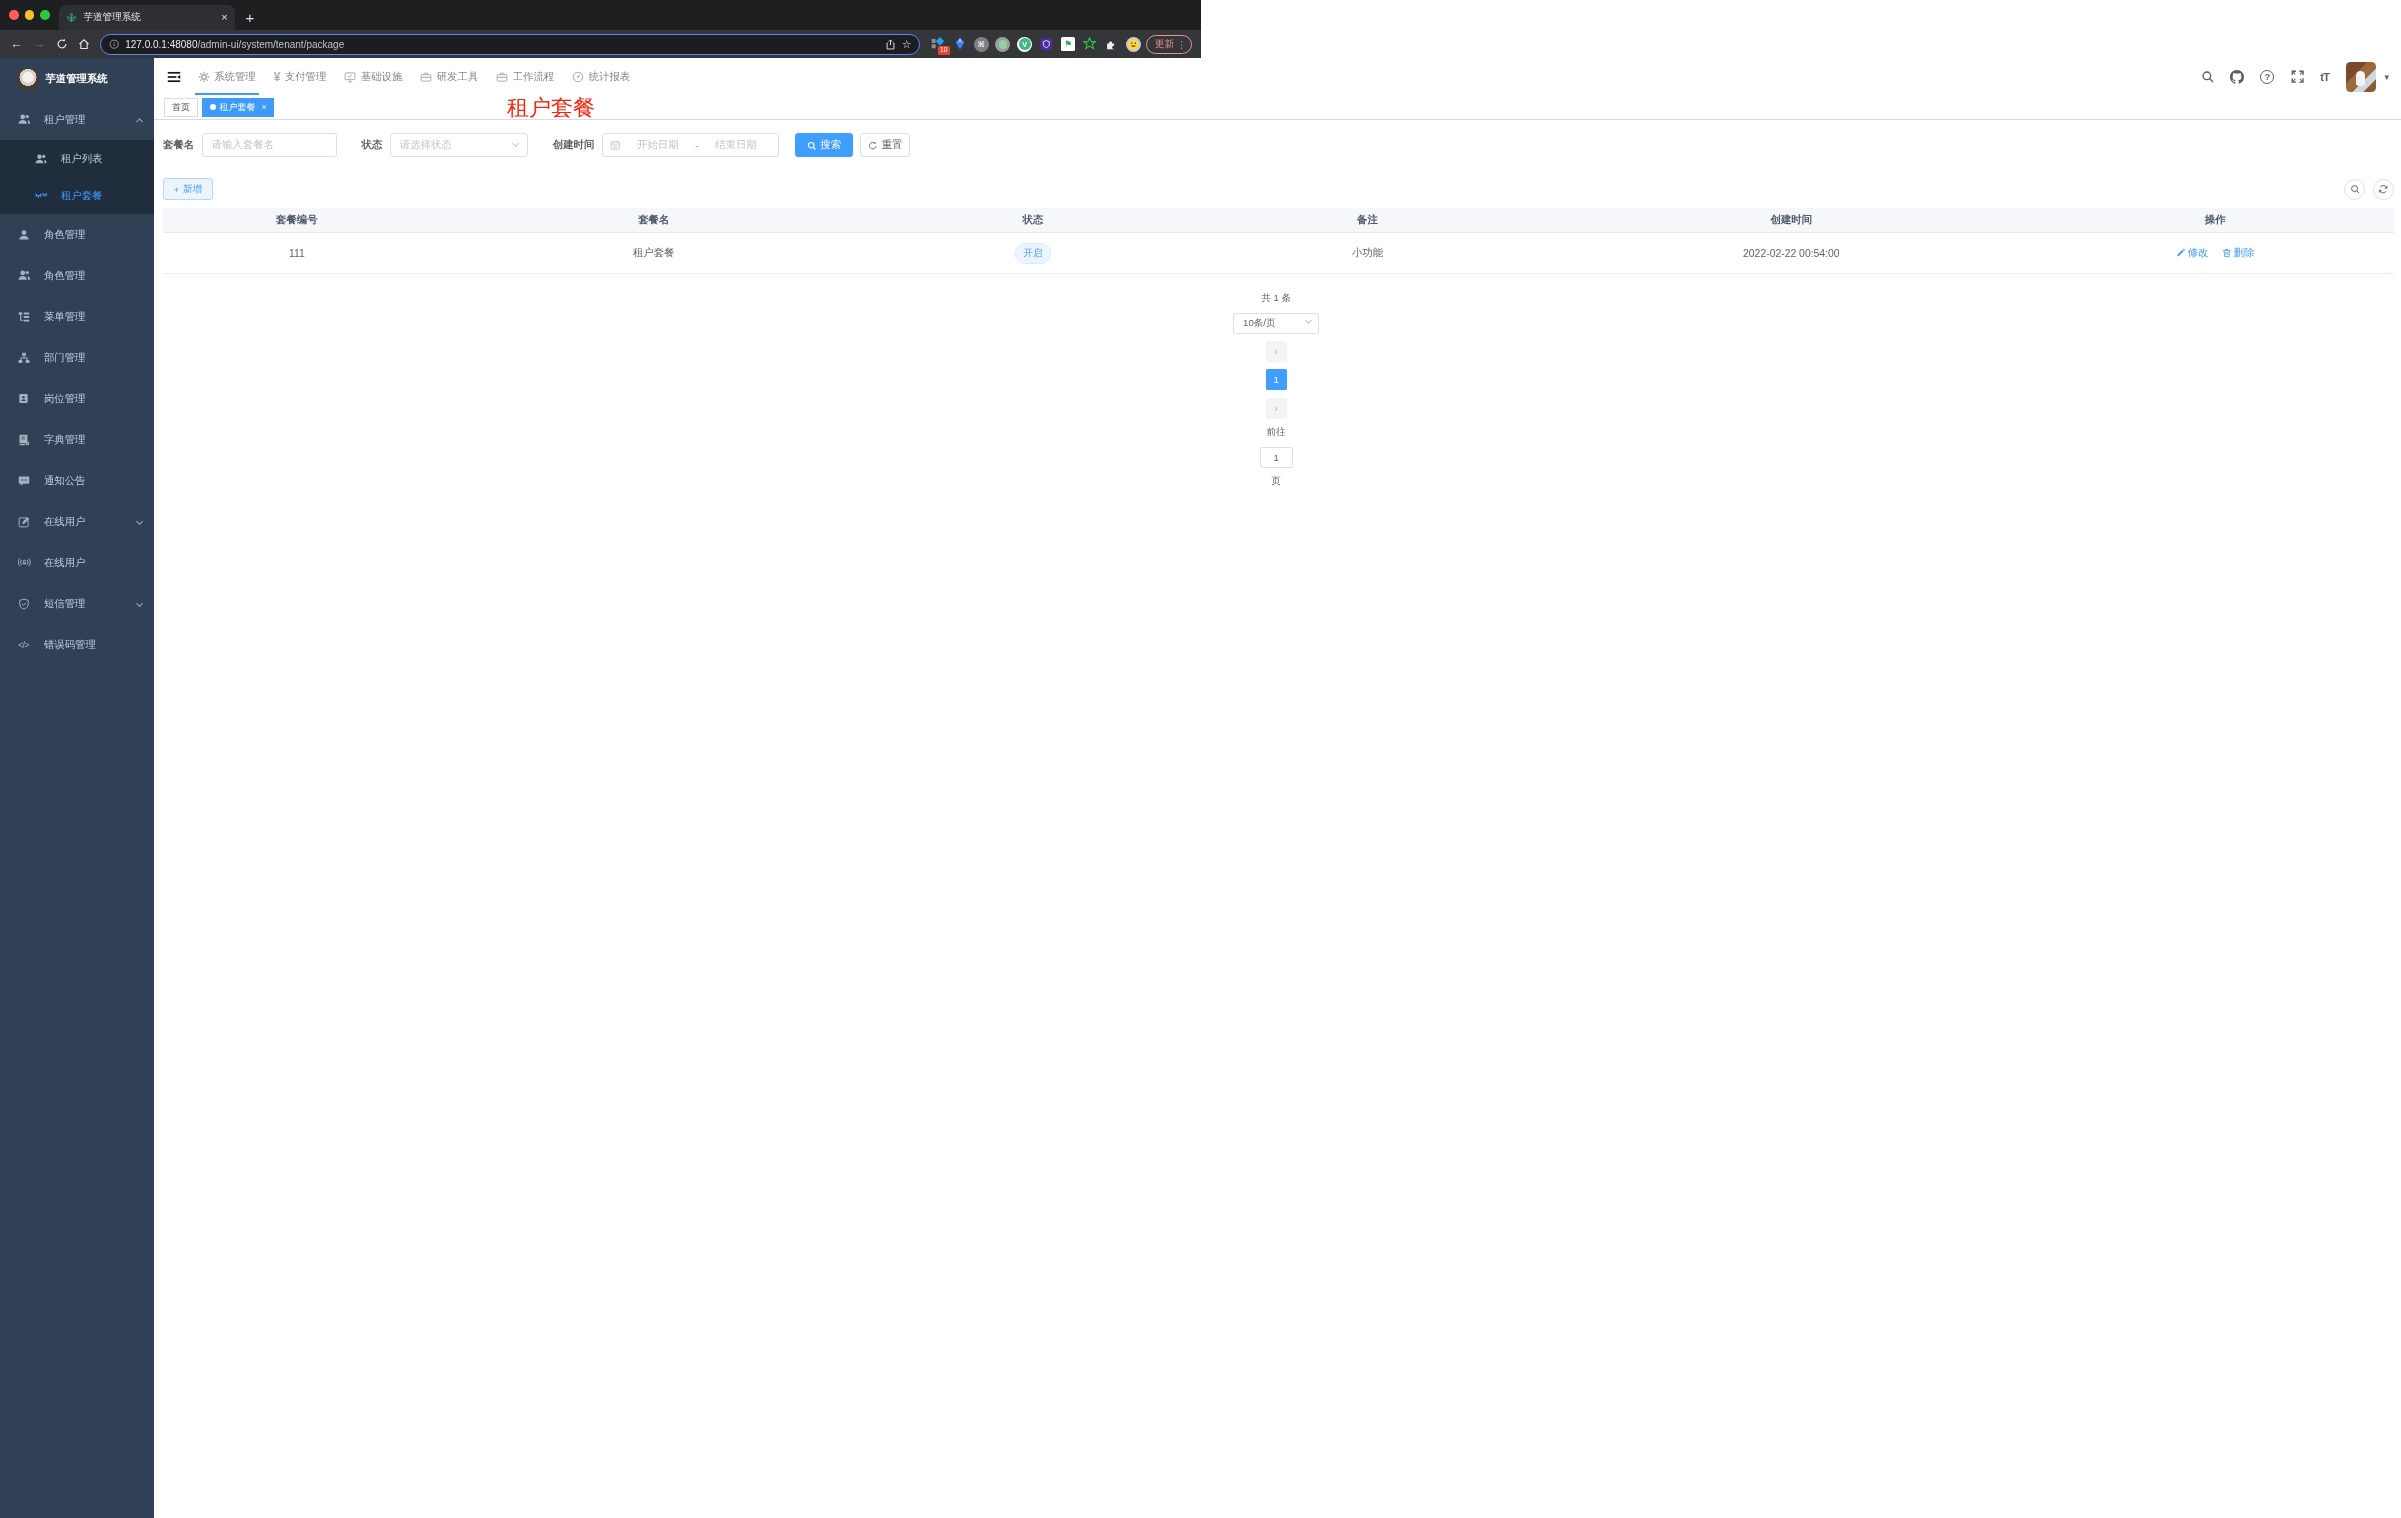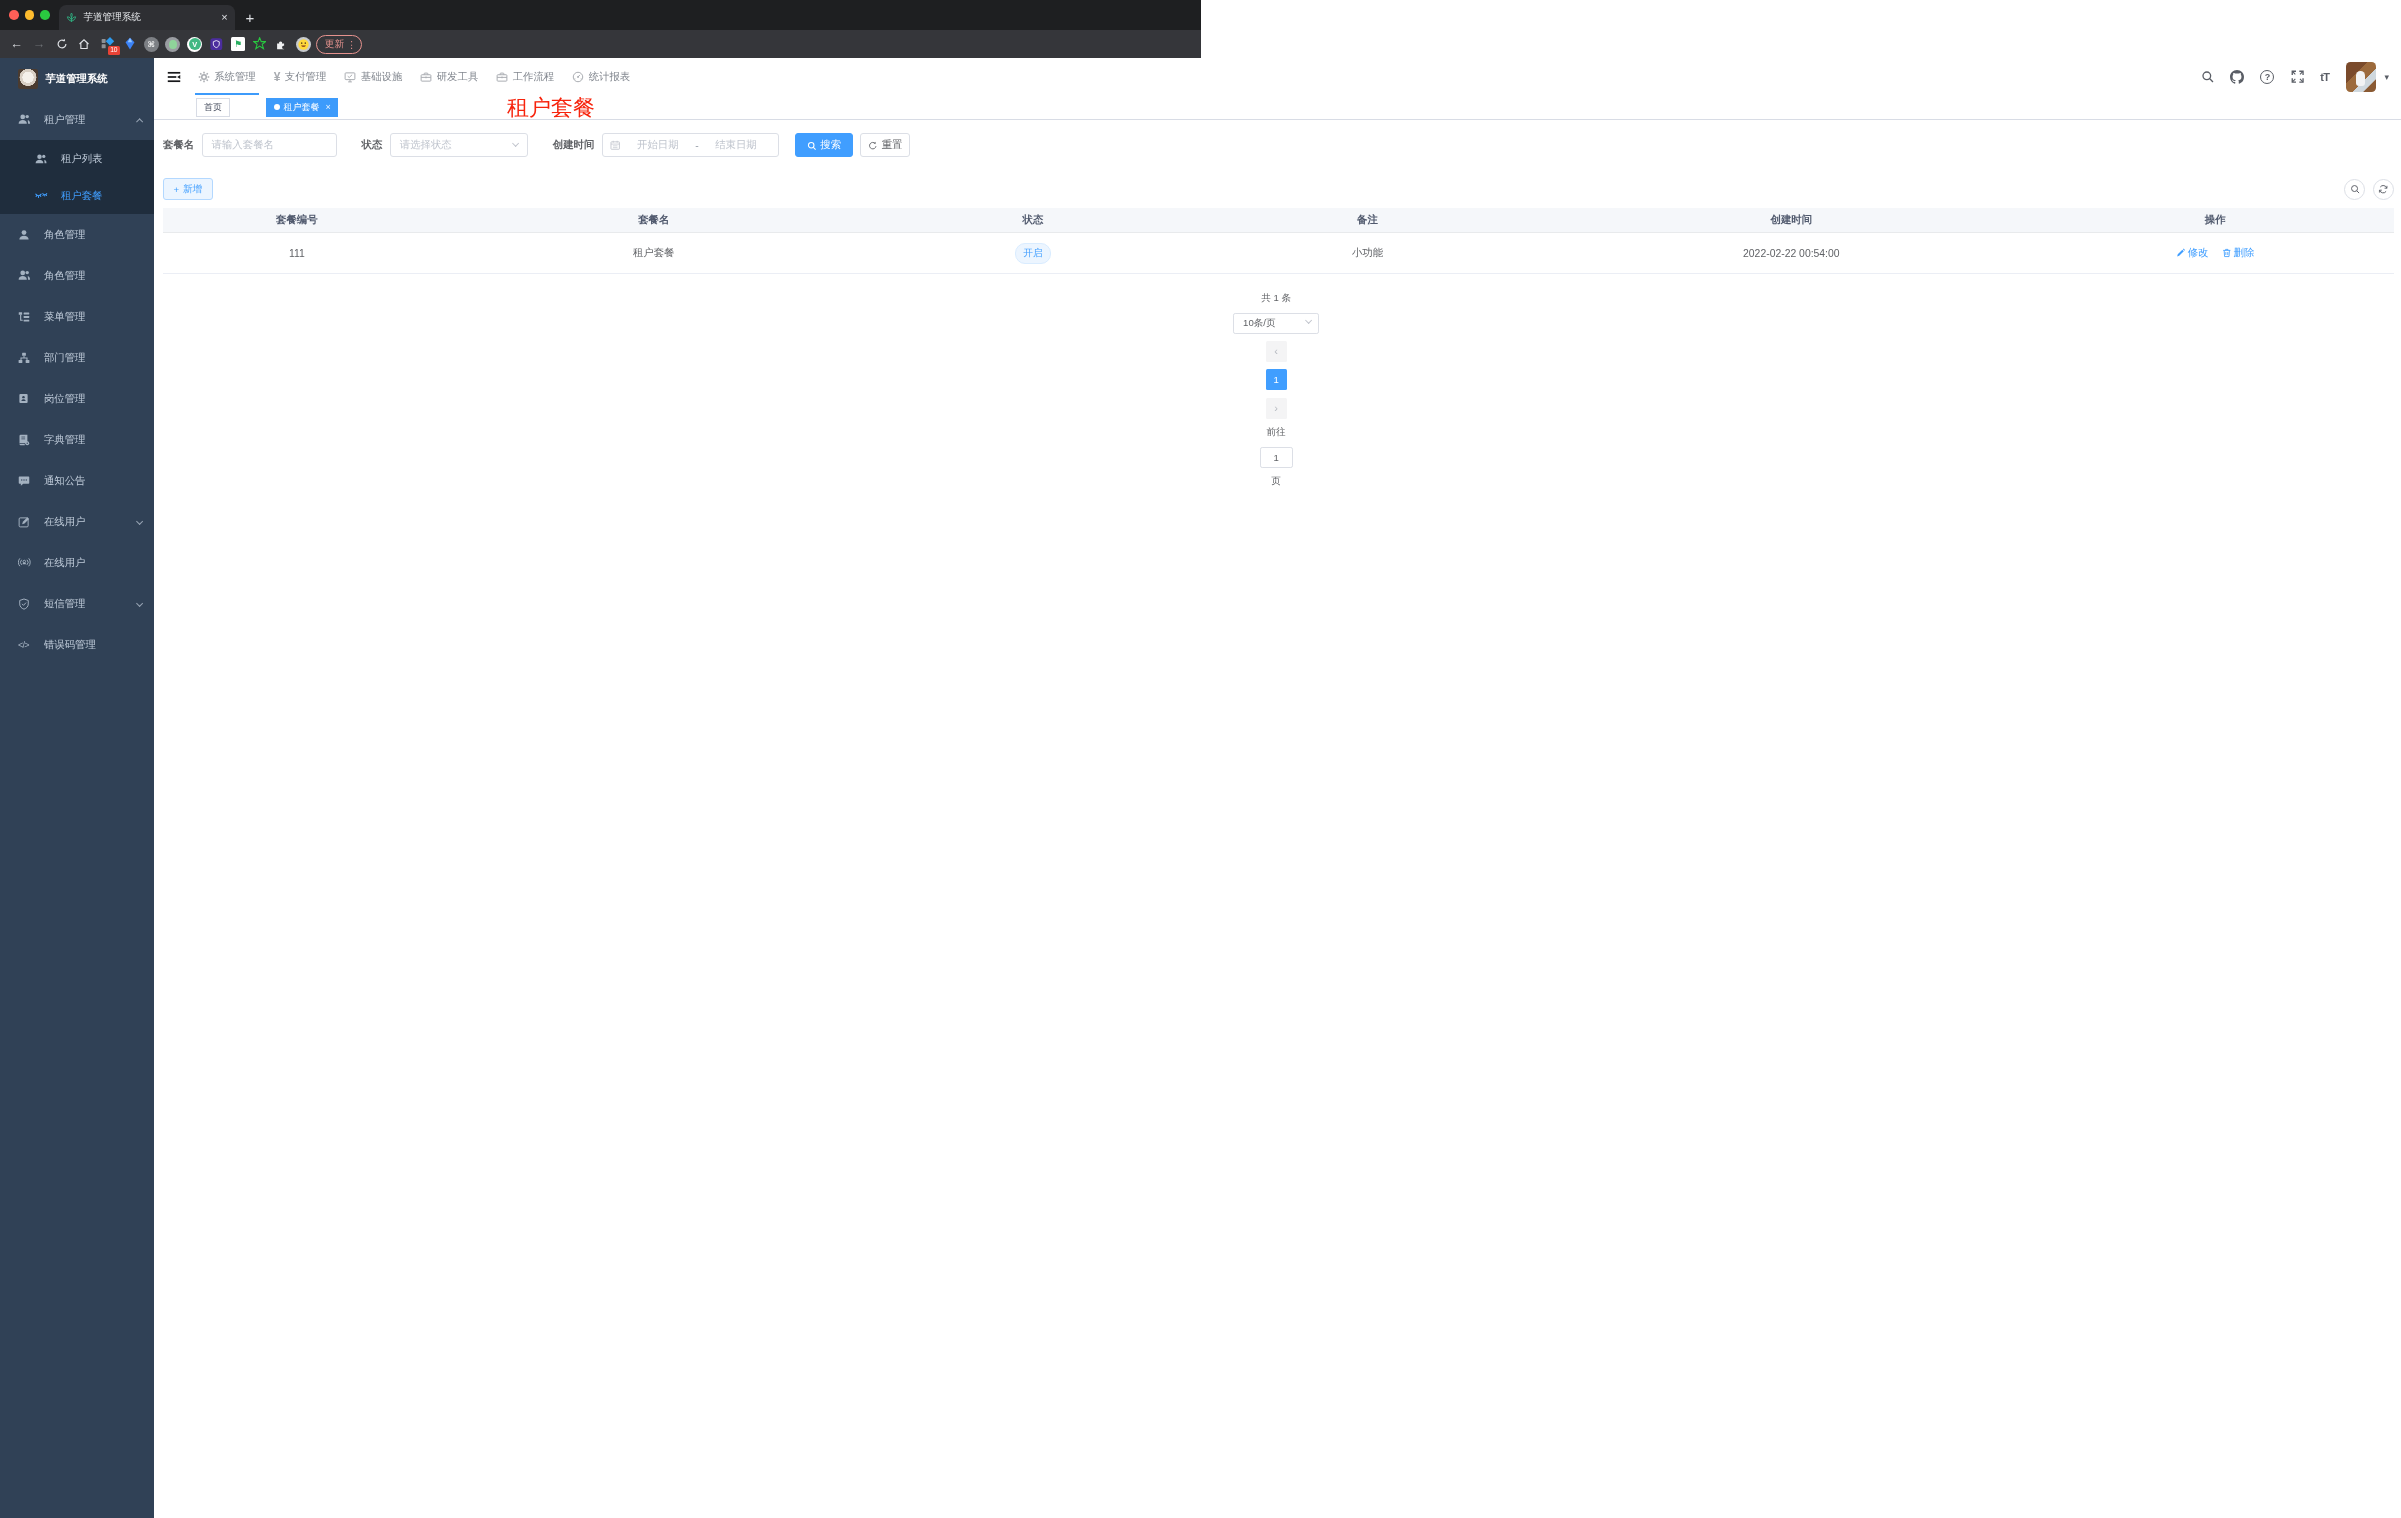--- a/index.html
+++ b/index.html
@@ -69,21 +69,21 @@
   .avatar { width:30px; height:30px; border-radius:4.4px;
     background:linear-gradient(135deg,#7a4a2b 0 35%,#9c6a3c 36% 60%,#cfd8de 61% 78%,#8a5a33 79%);
     position:relative; overflow:hidden; }
   .avatar::after{ content:""; position:absolute; left:10.4px; top:9px; width:9px; height:15px;
     background:#f2f3f4; border-radius:4.4px 4.4px 3px 3px; }
   .caret-down { font-size:9px; color:#5a5e66; margin-left:-7.4px; }
 
   .tagsbar { height:25px; background:#fff; border-bottom:0.7px solid #d8dce5; box-shadow:0 0.7px 2.2px rgba(0,0,0,.10);
     display:flex; align-items:center; padding:0 10.4px; gap:4.4px; }
   .tag { height:19px; padding:0 6.7px; border:0.7px solid #d8dce5; background:#fff; color:#495060;
-    font-size:9px; display:flex; align-items:center; gap:3.7px;margin-left:32px; }
+    font-size:9px; display:flex; align-items:center; gap:3.7px; }
   .tag.active { background:#3d9bfb; border-color:#3d9bfb; color:#fff; }
   .tag-dot { width:6px; height:6px; border-radius:50%; background:#fff; }
   .tag-close { font-size:9px; margin-left:2.2px; color:#eaf4ff; }
 
   .red-title { position:absolute; left:353px; top:38px; font-size:22px; line-height:24px; color:#f7230c; z-index:5; }
 
   .content { position:absolute; top:62px; left:0; right:0; bottom:0; background:#fff; padding:13.3px 7.4px 0 9px; }
 
   
   .filter { display:flex; align-items:center; font-size:10.4px; color:#606266; }
@@ -163,20 +163,38 @@
   <div class="nav-btn">
     <svg width="12" height="12" viewBox="0 0 16 16">
         <path d="M13.2 8A5.2 5.2 0 1 1 11 3.7" fill="none" stroke="#dfe1e5" stroke-width="1.6"></path>
         <path d="M11.6 1l.5 3.4L8.7 4z" fill="#dfe1e5"></path>
       </svg>
   </div>
   <div class="nav-btn">
     <svg width="12" height="12" viewBox="0 0 16 16">
         <path d="M2 8l6-5.7L14 8M3.8 6.8V14h8.4V6.8" fill="none" stroke="#dfe1e5" stroke-width="1.5"></path>
       </svg>
+  </div>
+  <div class="urlbar">
+    <span class="url-icon">
+      <svg width="10.4" height="10.4" viewBox="0 0 16 16">
+          <circle cx="8" cy="8" r="6.2" fill="none" stroke="#9aa0a6" stroke-width="1.4"></circle>
+          <path d="M8 7.2v3.6M8 4.8v1.2" stroke="#9aa0a6" stroke-width="1.5"></path>
+        </svg>
+    </span>
+    <span class="url-text"><span class="url-host">127.0.0.1:48080</span><span class="url-path">/admin-ui/system/tenant/package</span></span>
+    <span>
+      <svg width="11" height="11" viewBox="0 0 16 16">
+          <g fill="none" stroke="#dfe1e5" stroke-width="1.4">
+            <path d="M8 9V1.8M5.5 3.8L8 1.3l2.5 2.5"></path>
+            <path d="M4.5 6H3v8.5h10V6h-1.5"></path>
+          </g>
+        </svg>
+    </span>
+    <span class="star-glyph">☆</span>
   </div>
   <div class="extensions">
     <div class="ext">
       <svg width="13.3" height="13.3" viewBox="0 0 20 20">
           <rect x="1" y="3" width="6" height="6" rx="1" fill="#8d9094"></rect>
           <rect x="1" y="11" width="6" height="6" rx="1" fill="#8d9094"></rect>
           <rect x="9" y="2" width="9" height="9" fill="#2d9bf0" transform="rotate(45 13.5 6.5)"></rect>
         </svg>
       <span class="ext-badge">10</span>
     </div>

